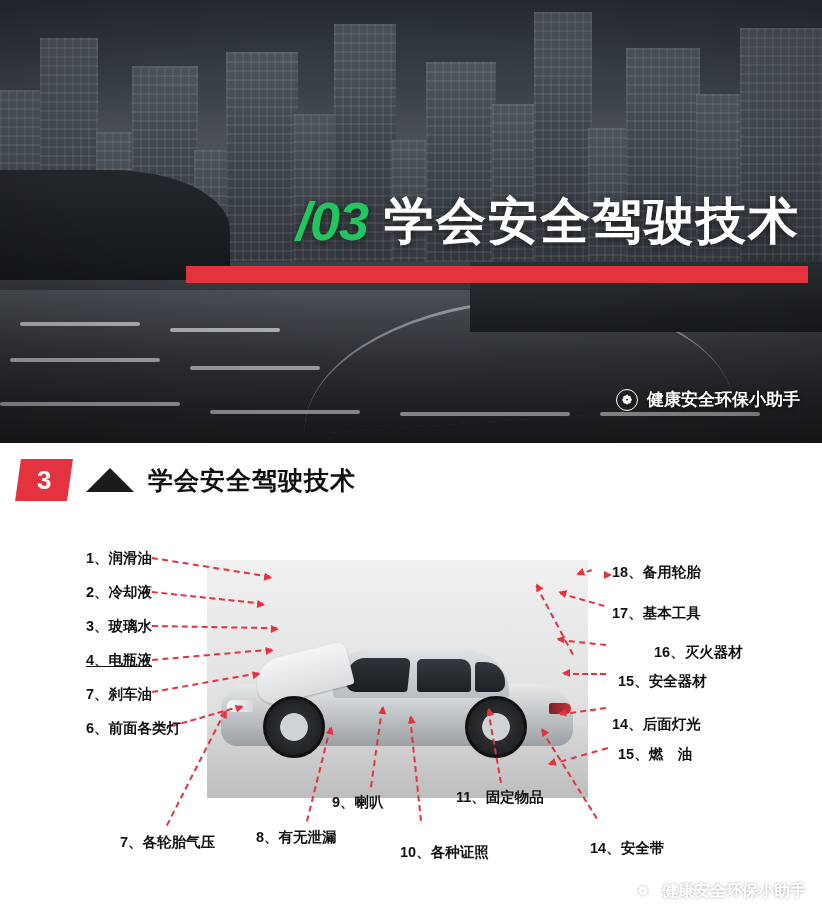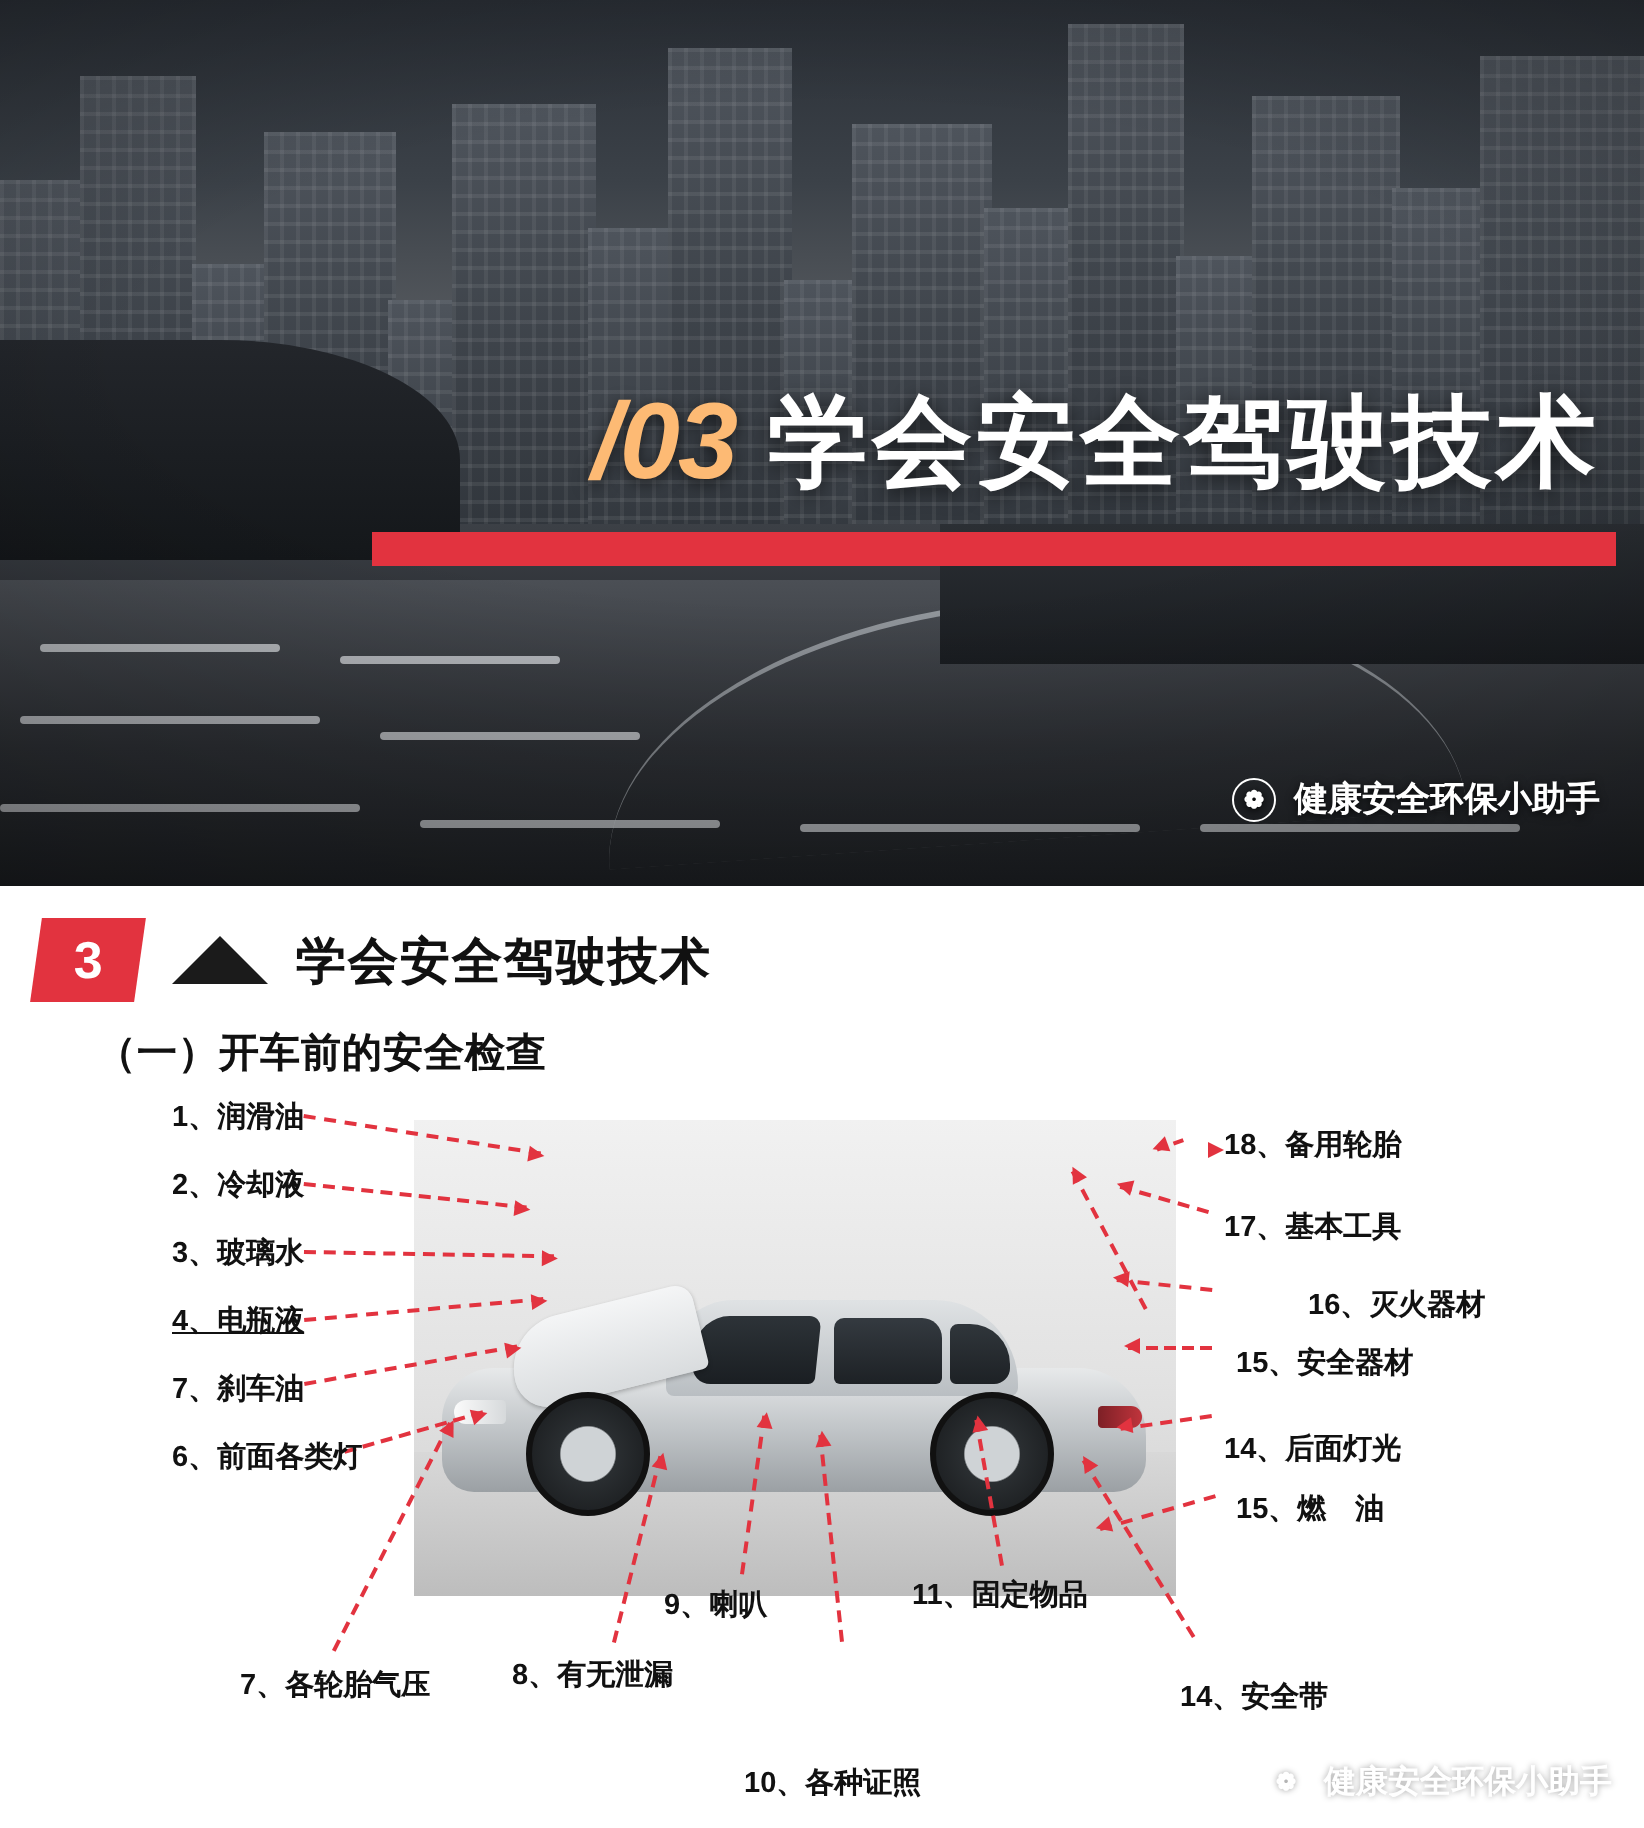--- a/index.html
+++ b/index.html
@@ -65,21 +65,21 @@
     position:absolute; inset:0;
     background: radial-gradient(120% 80% at 50% 40%, rgba(0,0,0,0) 35%, rgba(0,0,0,.55) 100%);
   }
 
   .hero-title-row{
     position:absolute; left:0; top:182px; width: 822px; height: 78px;
     display:flex; align-items:center; justify-content:flex-end; padding-right: 22px;
     gap: 16px;
   }
   .hero-num{
-    color:#fdba74; font-size: 54px; font-weight: 700; font-style: italic;
+    color:#22c55e; font-size: 54px; font-weight: 700; font-style: italic;
     letter-spacing: -1px; text-shadow: 0 2px 8px rgba(0,0,0,.6);
   }
   .hero-title{
     color:#ffffff; font-size: 50px; font-weight: 800; letter-spacing: 2px;
     text-shadow: 0 2px 10px rgba(0,0,0,.65);
   }
   .hero-bar{
     position:absolute; left: 186px; top: 266px; width: 622px; height: 17px;
     background: #e2333f;
   }
@@ -261,21 +261,20 @@
   <div class="content">
 
     <div class="sec-head">
       <div class="sec-num">
         <span>3</span>
       </div>
       <div class="tri"></div>
       <div class="sec-title">学会安全驾驶技术</div>
     </div>
 
-    <div class="subtitle">（一）开车前的安全检查</div>
 
     <div class="photo">
       <div class="photo-floor"></div>
       <div class="car">
         <div class="car-body"></div>
         <div class="car-cabin"></div>
         <div class="win1"></div>
         <div class="win2"></div>
         <div class="win3"></div>
         <div class="hood"></div>
@@ -320,21 +319,21 @@
     <div class="label" style="left:612px; top:120px;">18、备用轮胎</div>
     <div class="label" style="left:612px; top:161px;">17、基本工具</div>
     <div class="label" style="left:654px; top:200px;">16、灭火器材</div>
     <div class="label" style="left:618px; top:229px;">15、安全器材</div>
     <div class="label" style="left:612px; top:272px;">14、后面灯光</div>
     <div class="label" style="left:618px; top:302px;">15、燃　油</div>
 
     <div class="label" style="left:120px; top:390px;">7、各轮胎气压</div>
     <div class="label" style="left:256px; top:385px;">8、有无泄漏</div>
     <div class="label" style="left:332px; top:350px;">9、喇叭</div>
-    <div class="label" style="left:372px; top:400px;margin-top:39px;">10、各种证照</div>
+    <div class="label" style="left:400px; top:400px;">10、各种证照</div>
     <div class="label" style="left:456px; top:345px;">11、固定物品</div>
     <div class="label" style="left:590px; top:396px;">14、安全带</div>
 
     <div class="wechat-wrap">
       <div class="wechat-tag2">
         <span class="wechat-circle">❁</span>
         <span>健康安全环保小助手</span>
       </div>
     </div>
 

